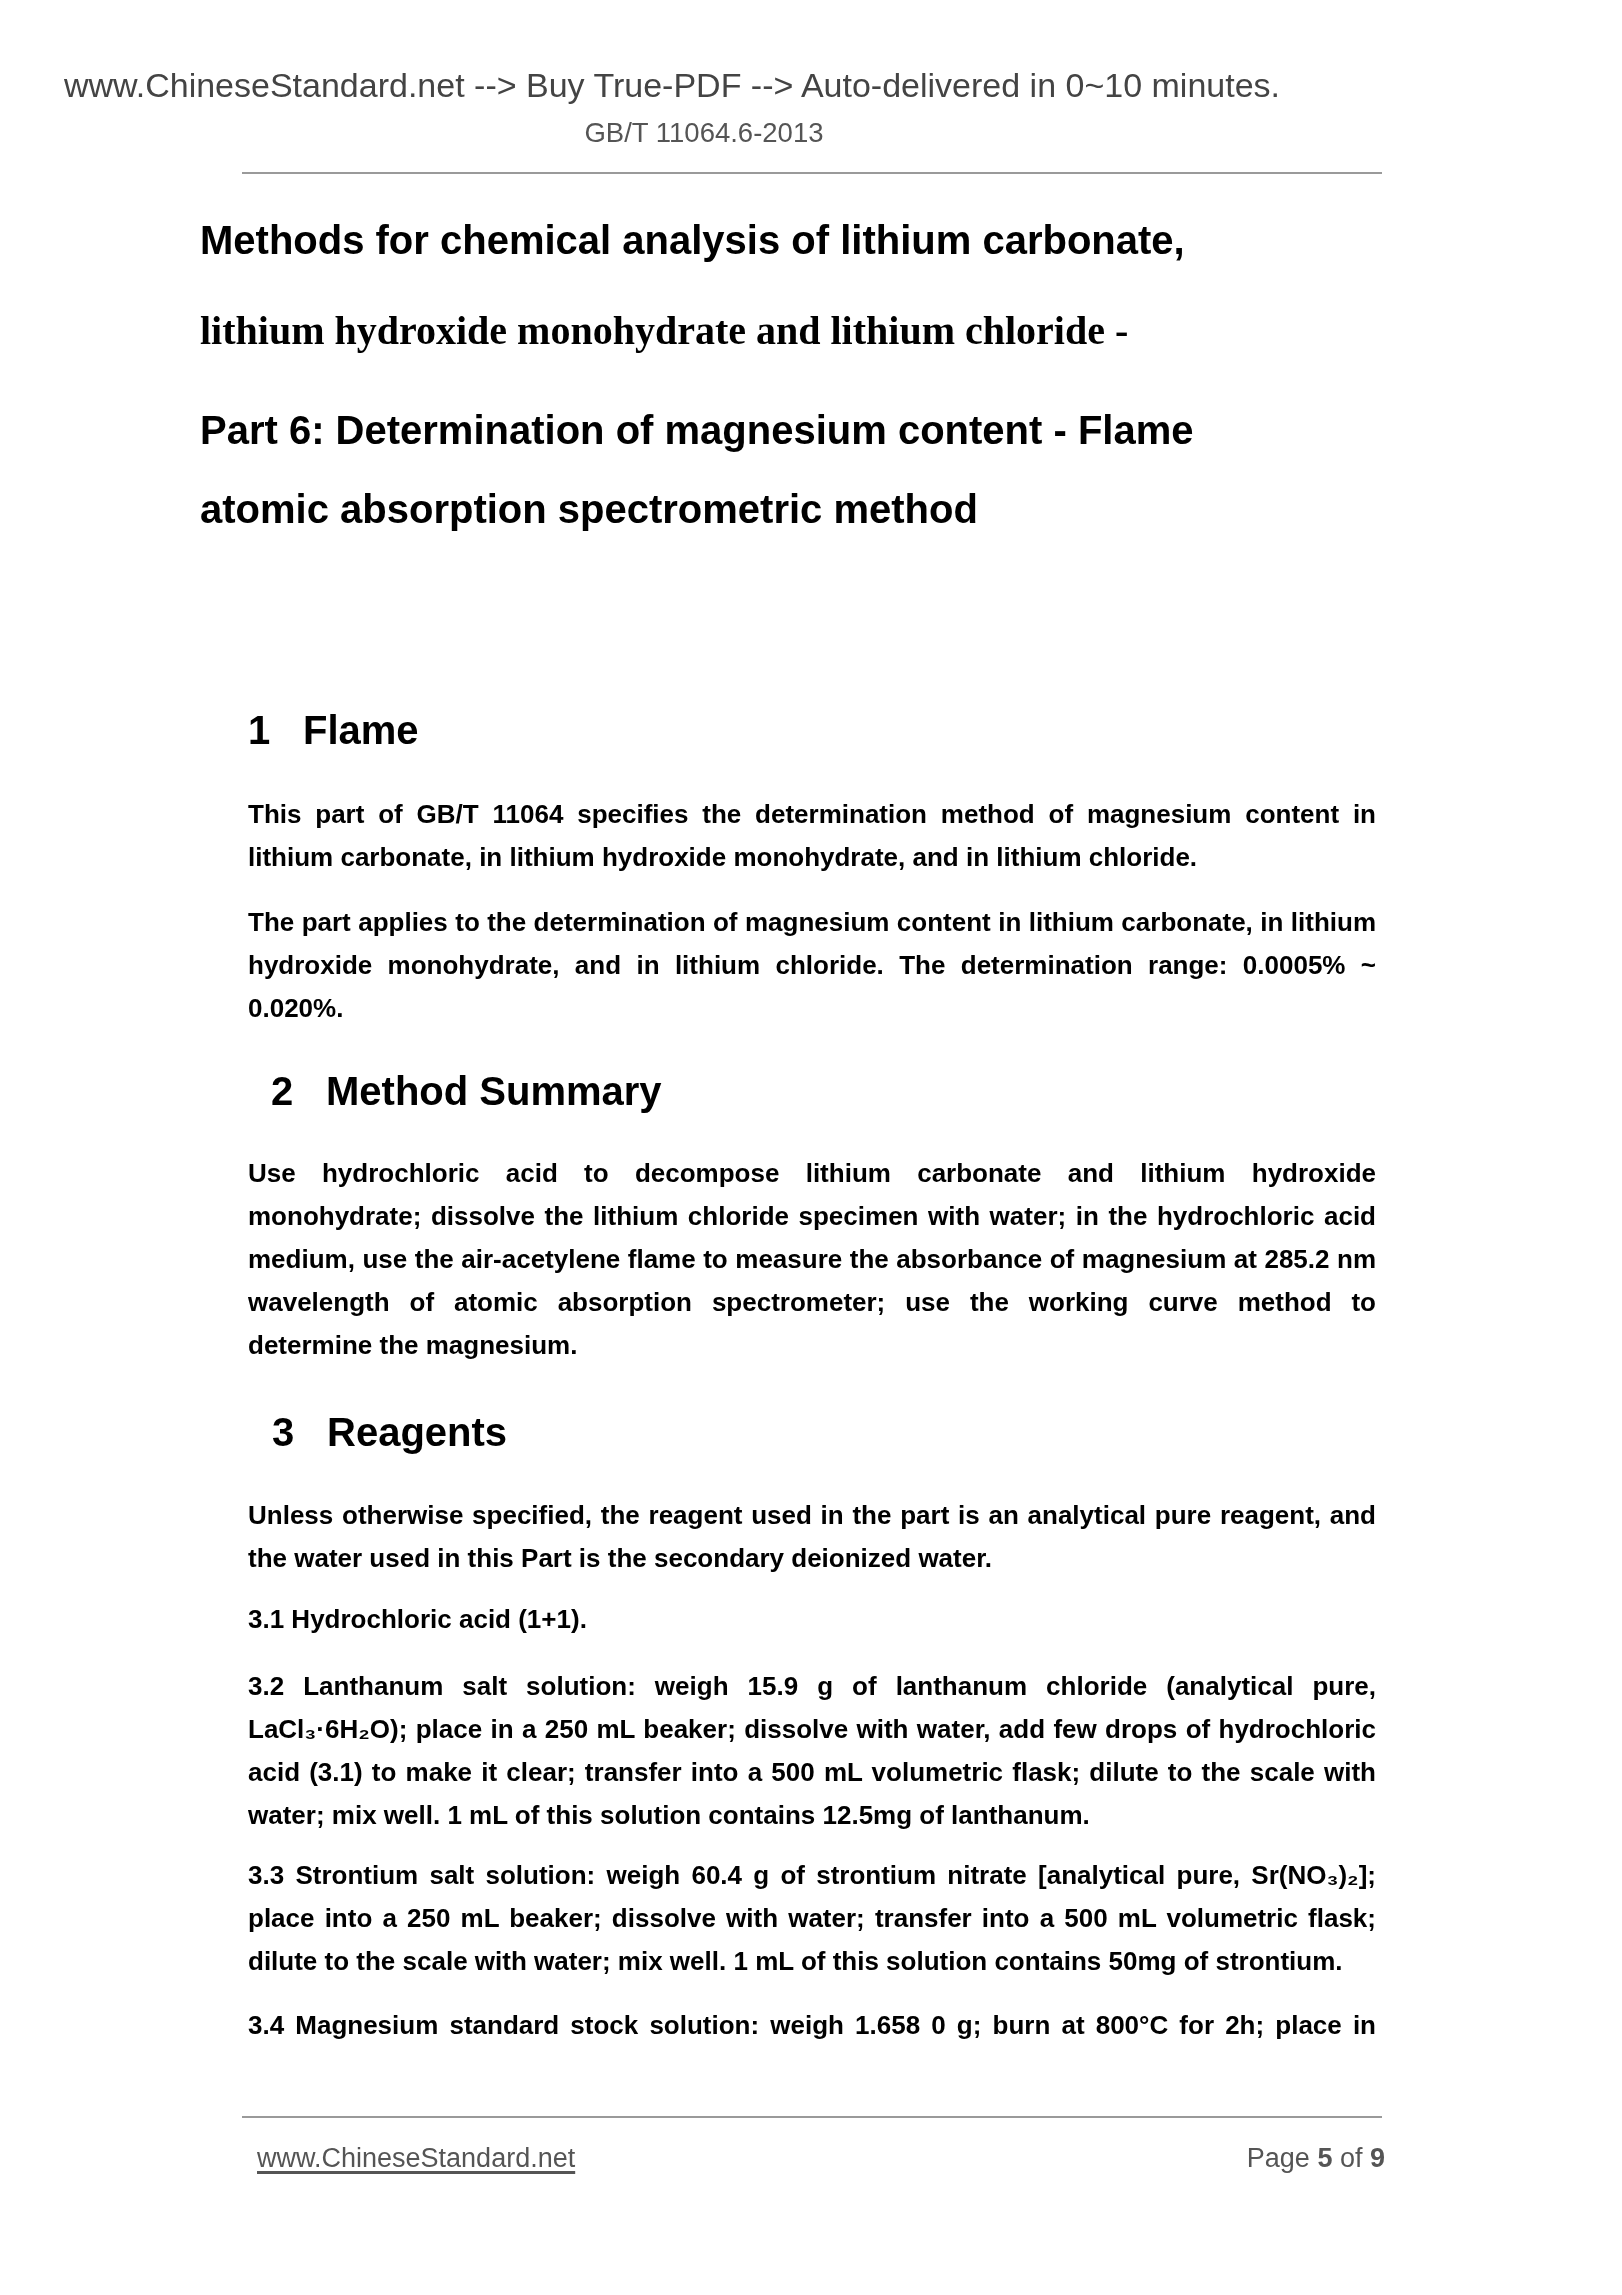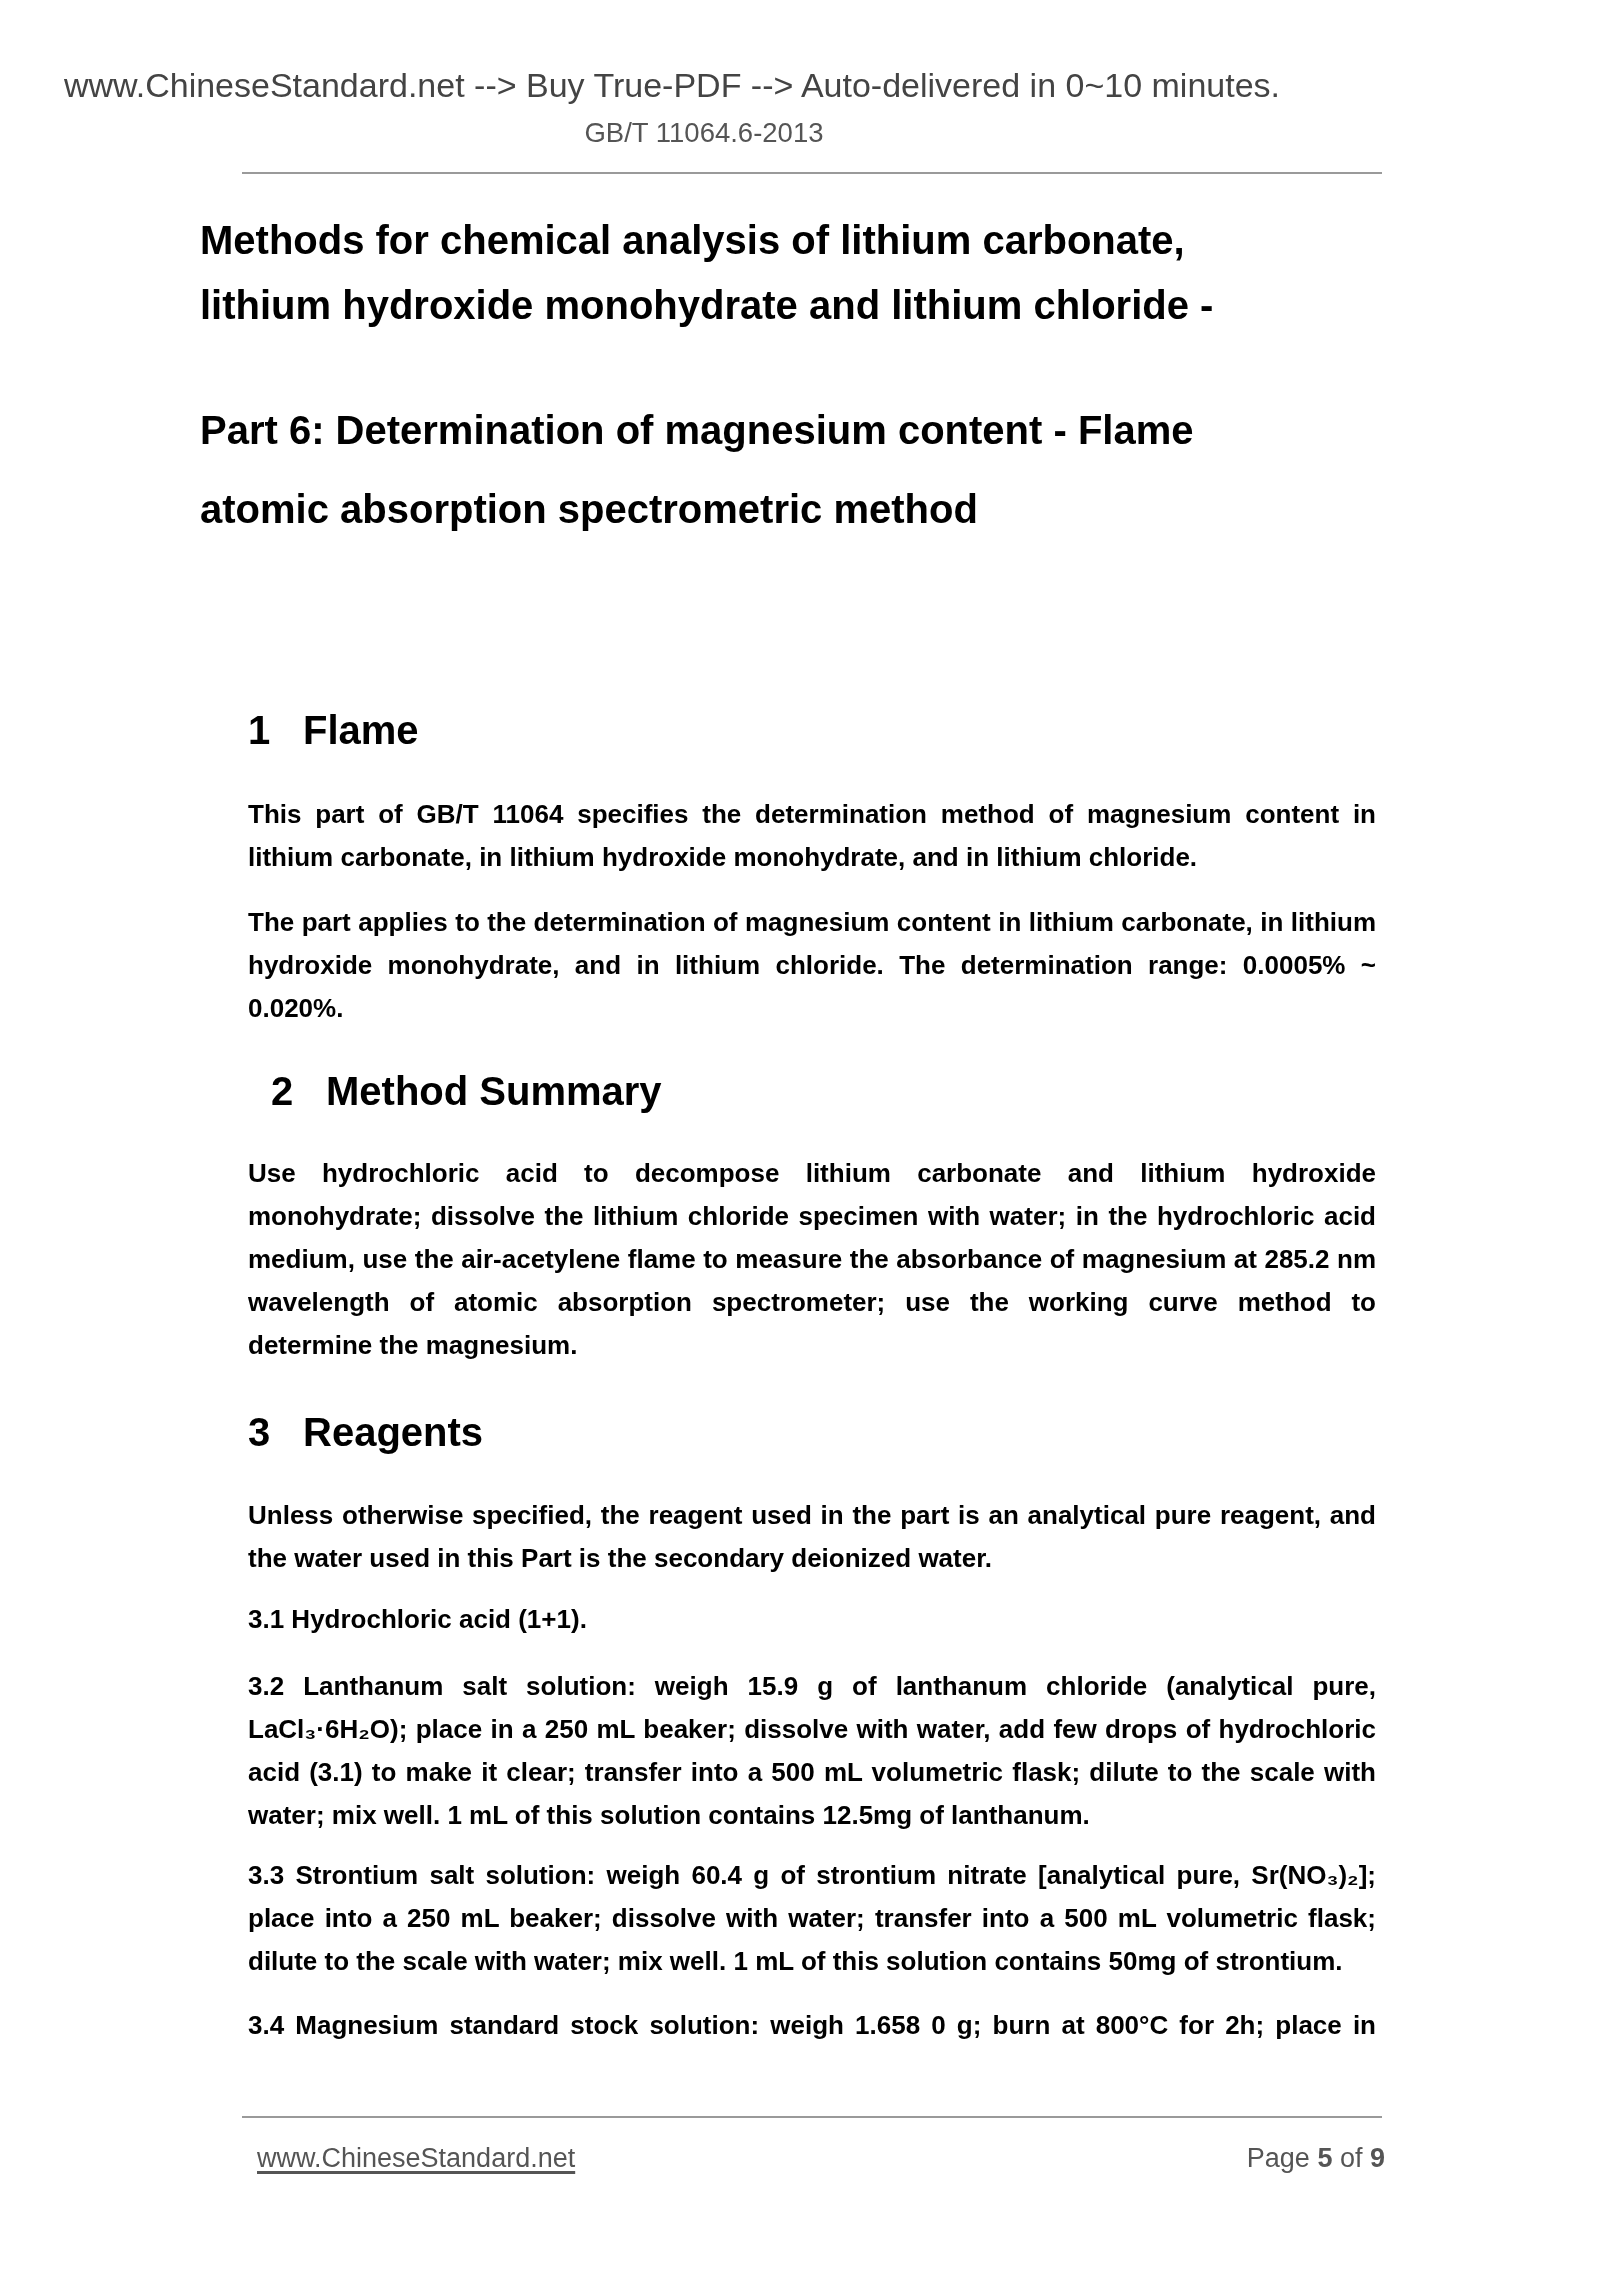--- a/index.html
+++ b/index.html
@@ -18,36 +18,36 @@
   .footer-page b { font-weight: bold; }
 </style>
 </head>
 <body>
 
 <div class="abs hdr-top">www.ChineseStandard.net --&gt; Buy True-PDF --&gt; Auto-delivered in 0~10 minutes.</div>
 <div class="abs hdr-std">GB/T 11064.6-2013</div>
 <div class="abs rule" style="left:242px; width:1140px; top:172px;"></div>
 
 <div class="abs title" style="top:211px;">Methods for chemical analysis of lithium carbonate,</div>
-<div class="abs title" style="top:276px;">lithium hydroxide monohydrate and lithium chloride -</div>
+<div class="abs title" style="top:302px;font-family:Liberation Serif, serif;">lithium hydroxide monohydrate and lithium chloride -</div>
 <div class="abs title" style="top:401px;">Part 6: Determination of magnesium content - Flame</div>
 <div class="abs title" style="top:480px;">atomic absorption spectrometric method</div>
 
 <div class="abs h1" style="top:705px;">
   <span class="num">1</span><span>Flame</span>
 </div>
 <div class="abs para" style="top:793px;">This part of GB/T 11064 specifies the determination method of magnesium content in lithium carbonate, in lithium hydroxide monohydrate, and in lithium chloride.</div>
 <div class="abs para" style="top:901px;">The part applies to the determination of magnesium content in lithium carbonate, in lithium hydroxide monohydrate, and in lithium chloride. The determination range: 0.0005% ~ 0.020%.</div>
 
 <div class="abs h1" style="top:1066px;margin-left:23px;">
   <span class="num">2</span><span>Method Summary</span>
 </div>
 <div class="abs para" style="top:1152px;">Use hydrochloric acid to decompose lithium carbonate and lithium hydroxide monohydrate; dissolve the lithium chloride specimen with water; in the hydrochloric acid medium, use the air-acetylene flame to measure the absorbance of magnesium at 285.2 nm wavelength of atomic absorption spectrometer; use the working curve method to determine the magnesium.</div>
 
-<div class="abs h1" style="top:1407px;">
+<div class="abs h1" style="top:1407px;margin-left:24px;">
   <span class="num">3</span><span>Reagents</span>
 </div>
 <div class="abs para" style="top:1494px;">Unless otherwise specified, the reagent used in the part is an analytical pure reagent, and the water used in this Part is the secondary deionized water.</div>
 <div class="abs para" style="top:1598px;">3.1 Hydrochloric acid (1+1).</div>
 <div class="abs para" style="top:1665px;">3.2 Lanthanum salt solution: weigh 15.9 g of lanthanum chloride (analytical pure, LaCl₃·6H₂O); place in a 250 mL beaker; dissolve with water, add few drops of hydrochloric acid (3.1) to make it clear; transfer into a 500 mL volumetric flask; dilute to the scale with water; mix well. 1 mL of this solution contains 12.5mg of lanthanum.</div>
 <div class="abs para" style="top:1854px;">3.3 Strontium salt solution: weigh 60.4 g of strontium nitrate [analytical pure, Sr(NO₃)₂]; place into a 250 mL beaker; dissolve with water; transfer into a 500 mL volumetric flask; dilute to the scale with water; mix well. 1 mL of this solution contains 50mg of strontium.</div>
 <div class="abs para" style="top:2004px; text-align-last: justify;">3.4 Magnesium standard stock solution: weigh 1.658 0 g; burn at 800°C for 2h; place in</div>
 
 <div class="abs rule" style="left:242px; width:1140px; top:2116px;"></div>
 <div class="abs footer-link">www.ChineseStandard.net</div>

